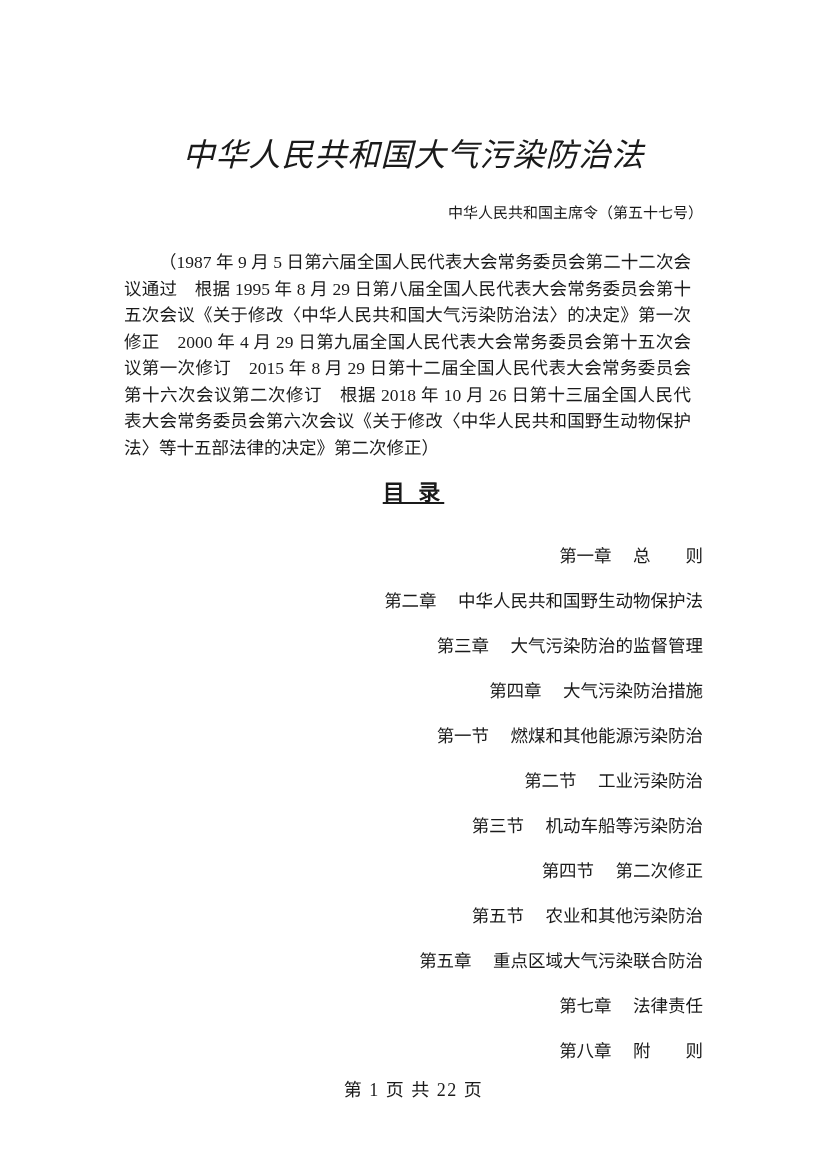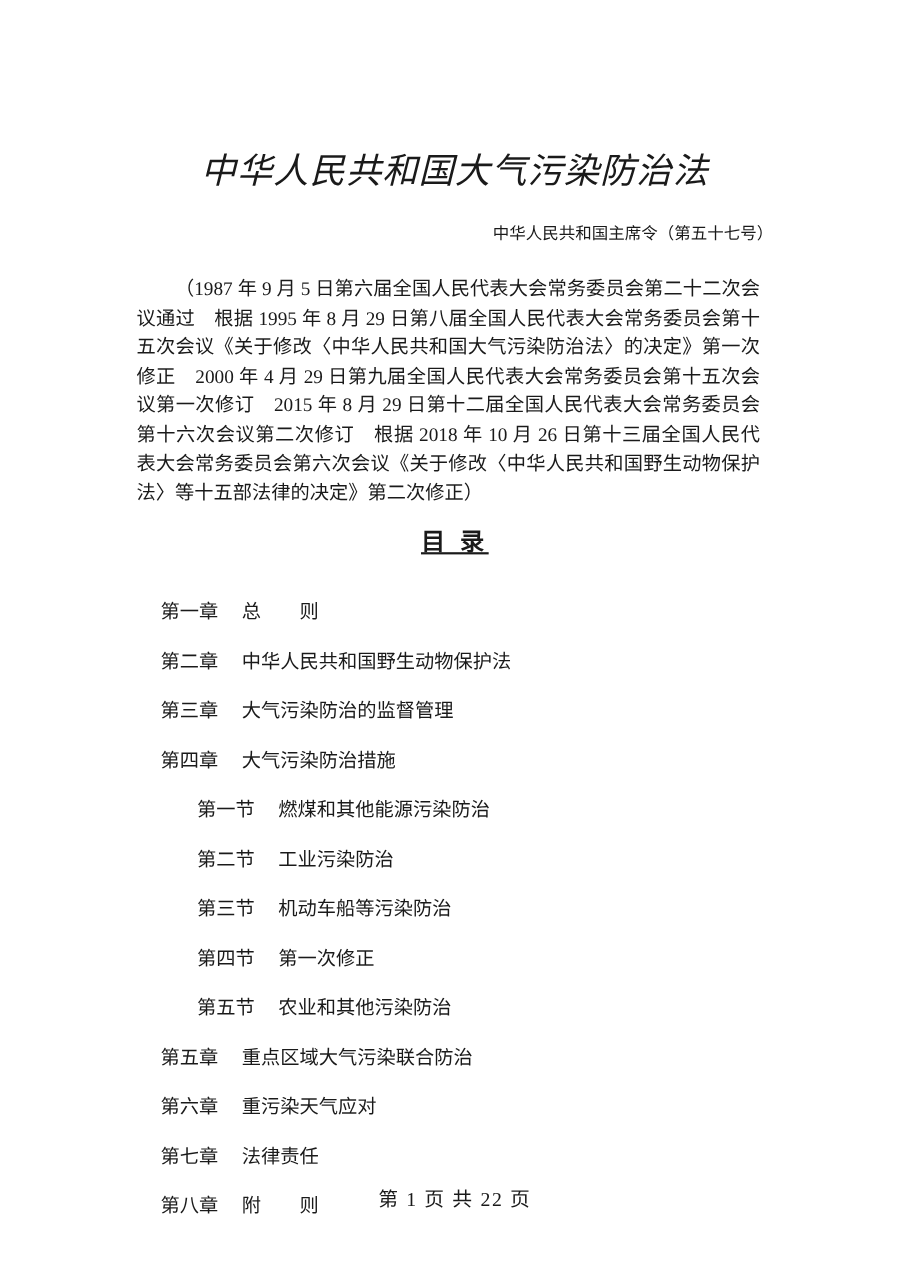--- a/index.html
+++ b/index.html
@@ -50,20 +50,21 @@
     margin: 18px 0 0 0;
     text-align: center;
     font-size: 22px;
     line-height: 28px;
     font-weight: bold;
     letter-spacing: 4px;
     text-decoration: underline;
   }
   .toc-list {
     margin-top: 40px;
+    text-align: right;
   }
   .toc-item {
     font-size: 17.5px;
     line-height: 18px;
     margin-bottom: 27px;
     white-space: nowrap;
   }
   .toc-item.chapter { padding-left: 22px; }
   .toc-item.section { padding-left: 55px; }
   .toc-label { margin-right: 17px; }
@@ -116,33 +117,29 @@
       <div class="toc-item section">
     <span class="toc-label">第二节</span>
     <span class="toc-title">工业污染防治</span>
   </div>
       <div class="toc-item section">
     <span class="toc-label">第三节</span>
     <span class="toc-title">机动车船等污染防治</span>
   </div>
       <div class="toc-item section">
     <span class="toc-label">第四节</span>
-    <span class="toc-title">第一次修正</span>
+    <span class="toc-title">第二次修正</span>
   </div>
       <div class="toc-item section">
     <span class="toc-label">第五节</span>
     <span class="toc-title">农业和其他污染防治</span>
   </div>
       <div class="toc-item chapter">
     <span class="toc-label">第五章</span>
     <span class="toc-title">重点区域大气污染联合防治</span>
-  </div>
-      <div class="toc-item chapter">
-    <span class="toc-label">第六章</span>
-    <span class="toc-title">重污染天气应对</span>
   </div>
       <div class="toc-item chapter">
     <span class="toc-label">第七章</span>
     <span class="toc-title">法律责任</span>
   </div>
       <div class="toc-item chapter">
     <span class="toc-label">第八章</span>
     <span class="toc-title">附　　则</span>
   </div>
     </div>

